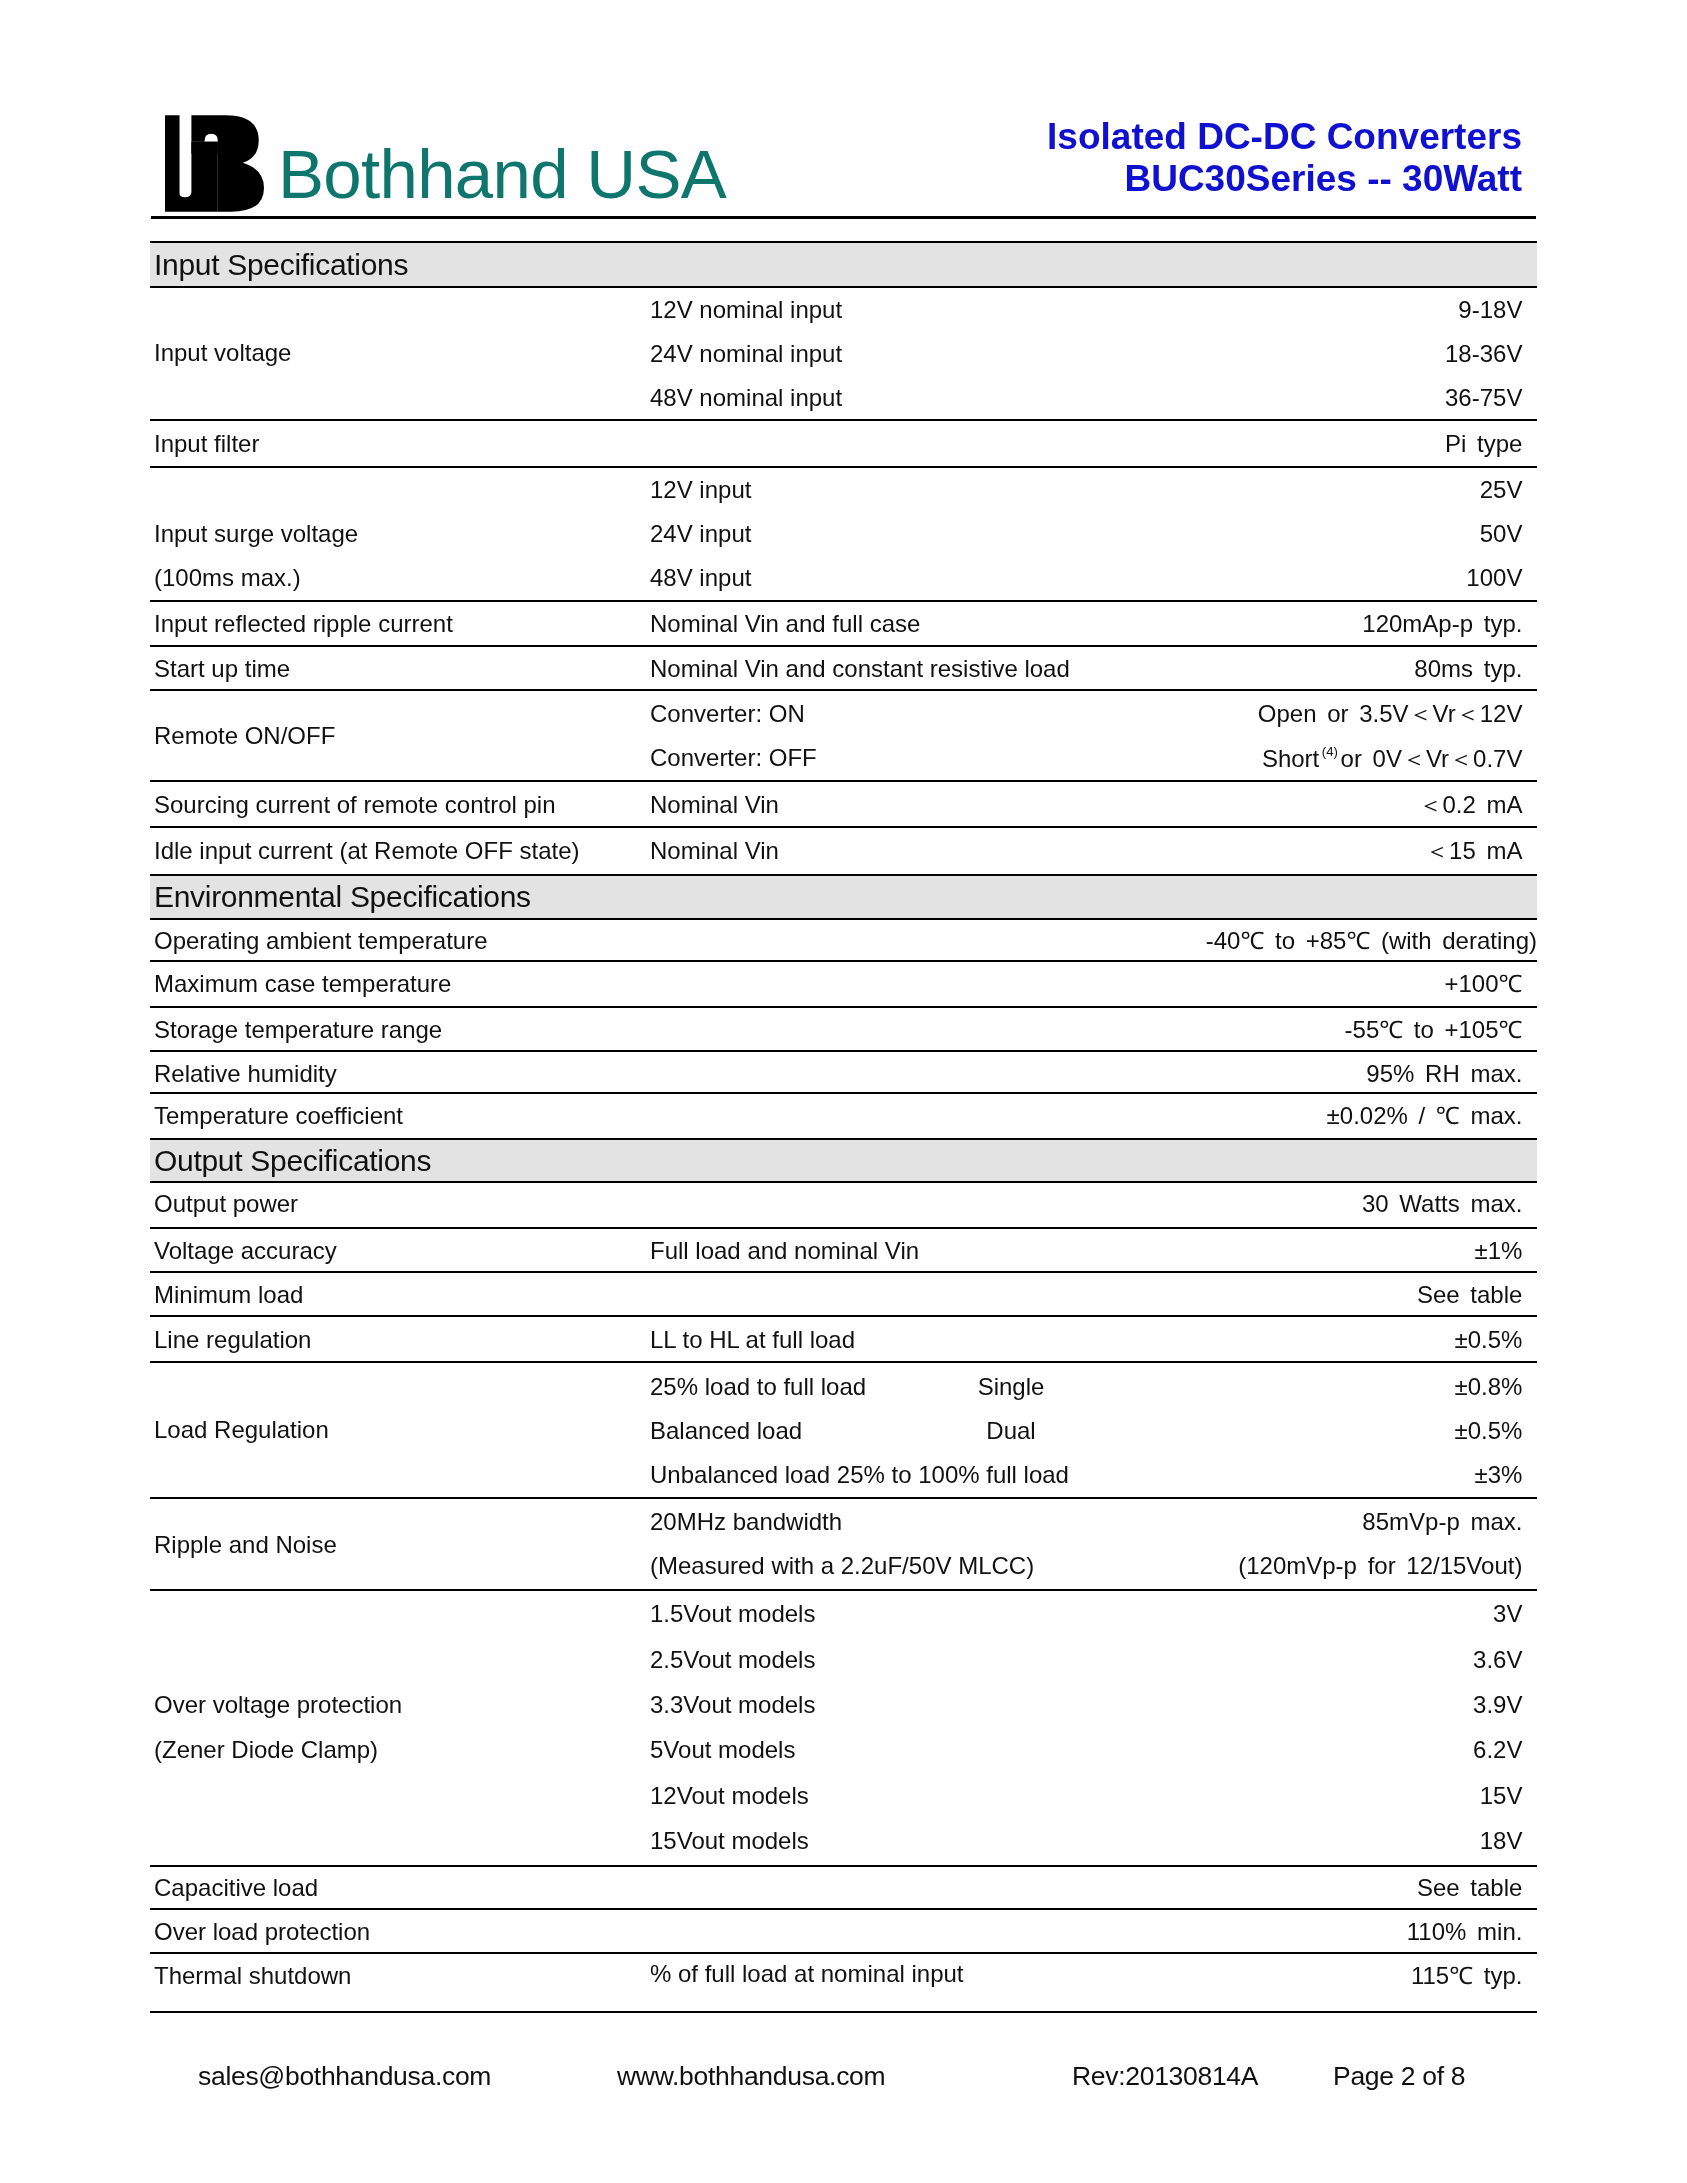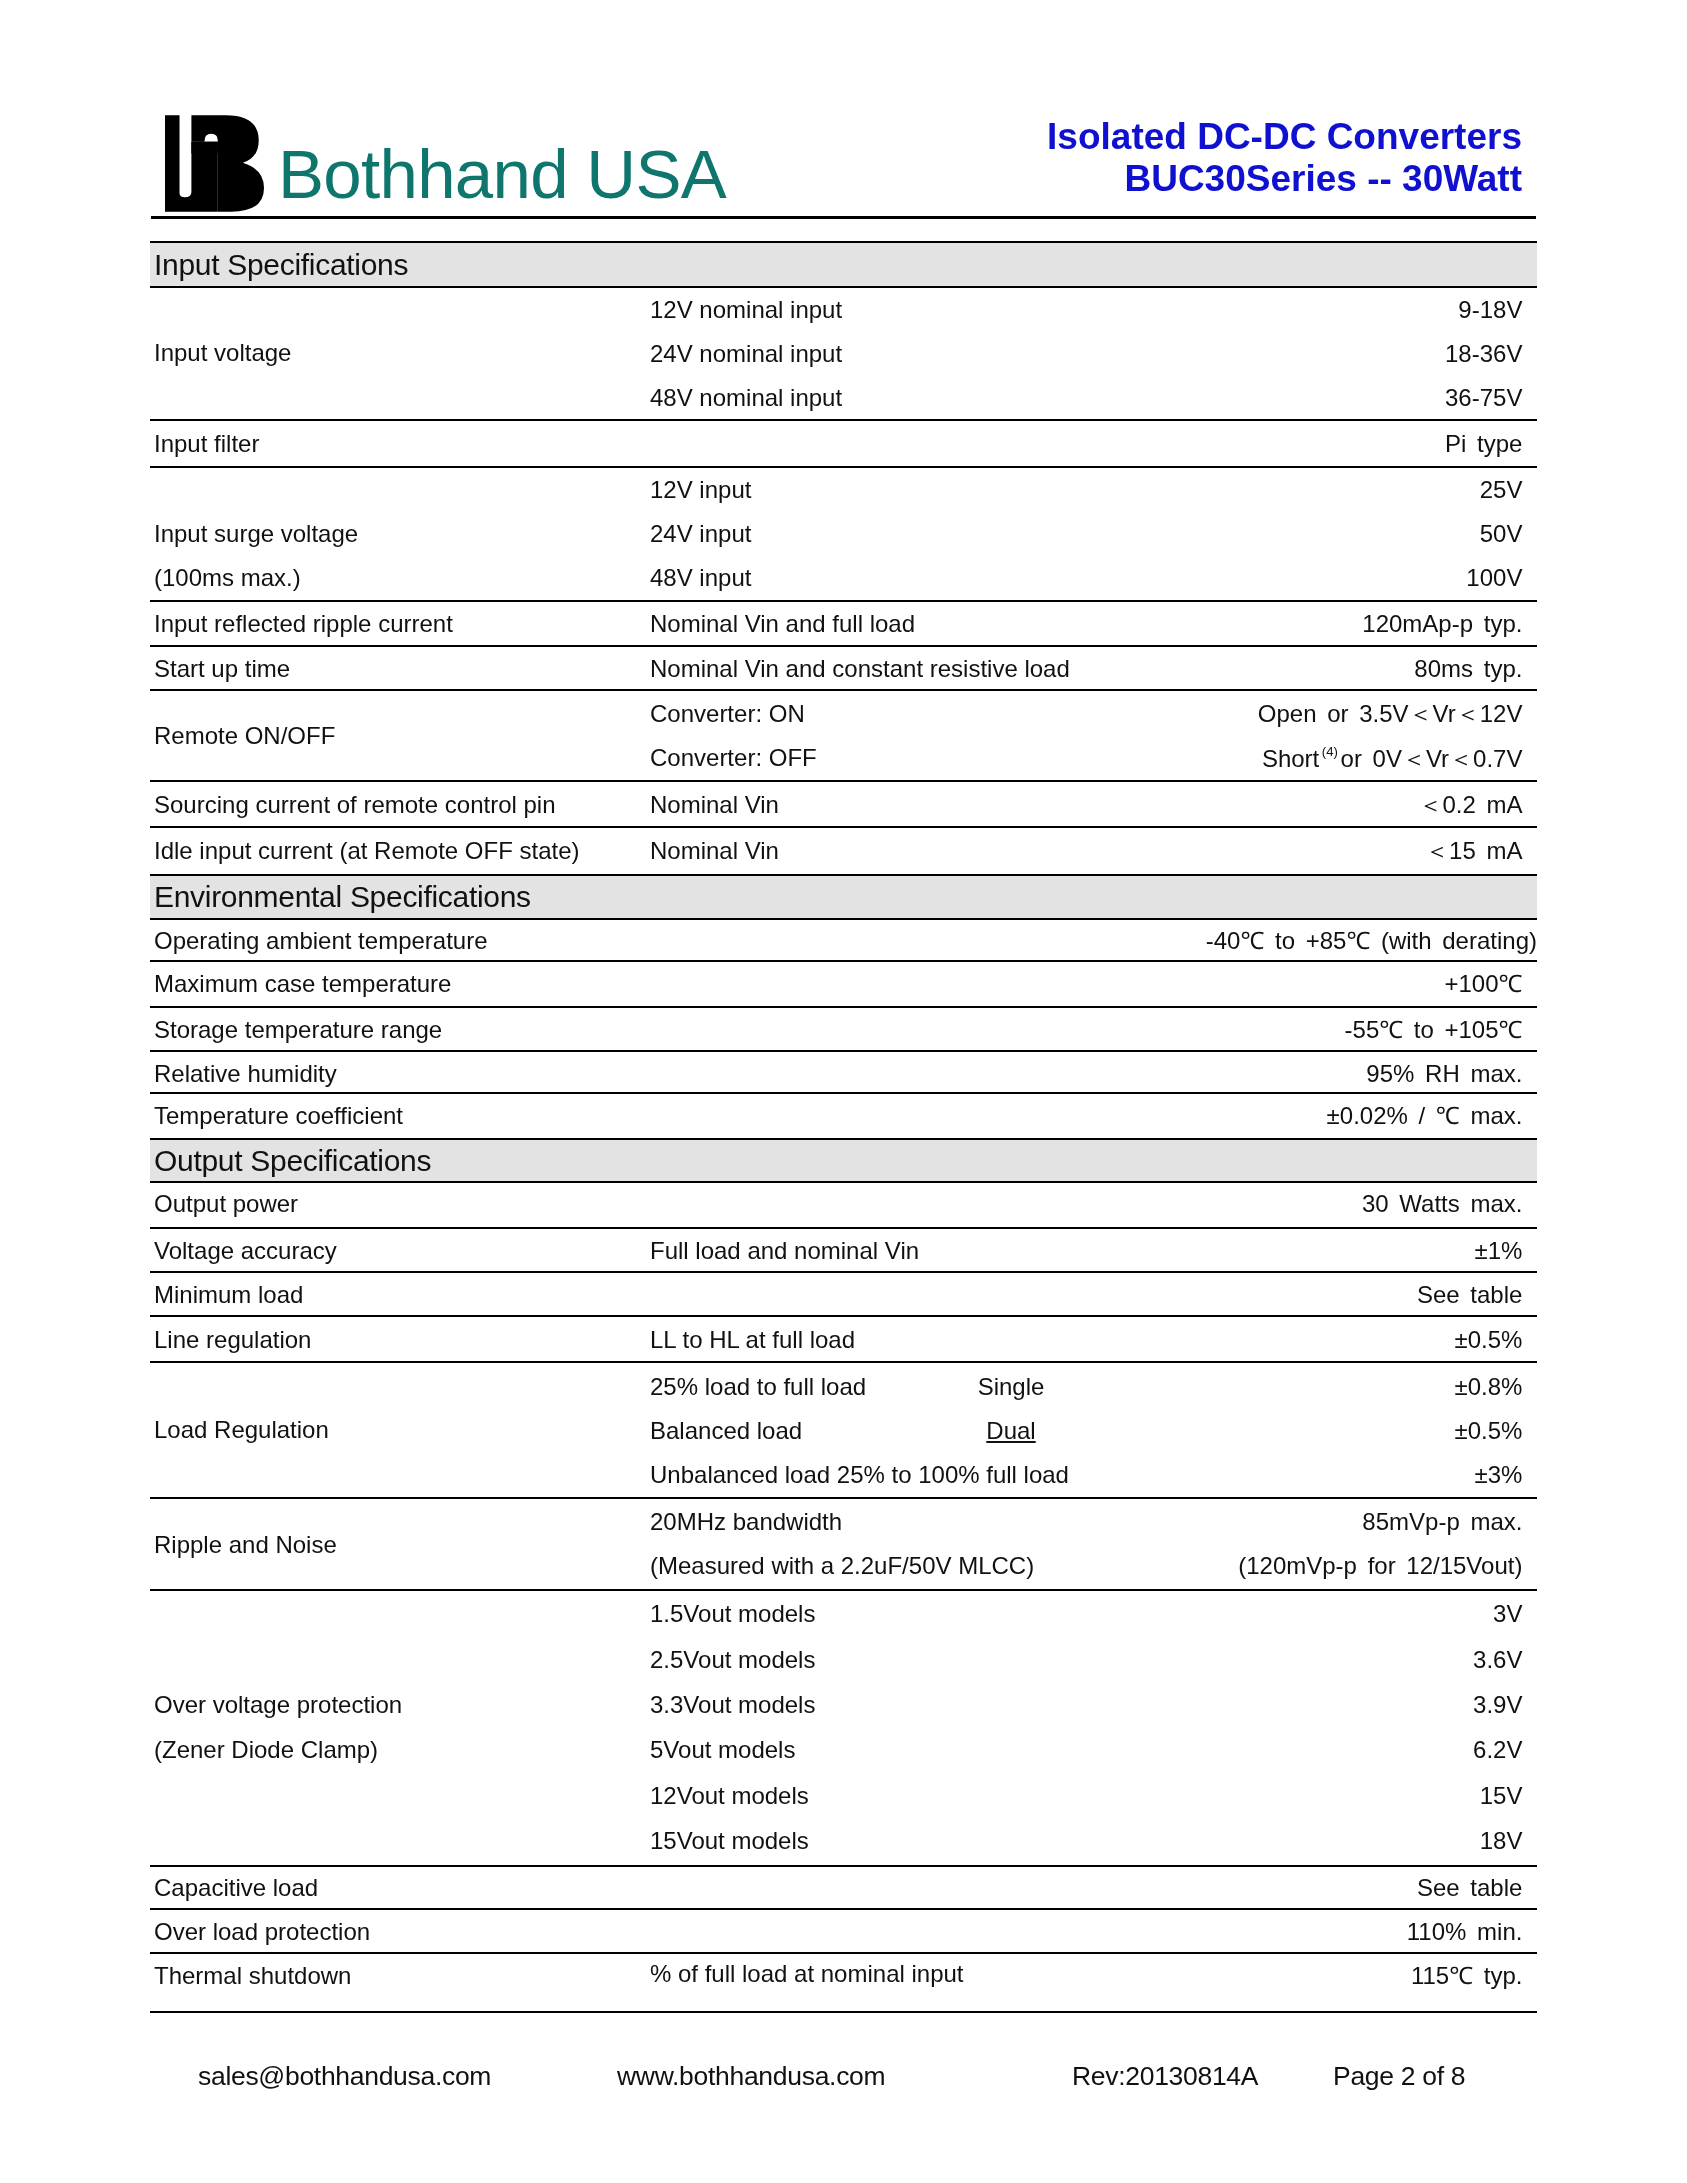--- a/index.html
+++ b/index.html
@@ -72,21 +72,21 @@
     <div class="cell c-cond" style="top:22px;">12V input</div>
     <div class="cell c-val" style="top:22px;">25V</div>
     <div class="cell c-cond" style="top:66px;">24V input</div>
     <div class="cell c-val" style="top:66px;">50V</div>
     <div class="cell c-cond" style="top:110px;">48V input</div>
     <div class="cell c-val" style="top:110px;">100V</div>
   </div>
 
   <div class="row" style="height:45px;">
     <div class="cell c-label" style="top:22px;">Input reflected ripple current</div>
-    <div class="cell c-cond" style="top:22px;">Nominal Vin and full load</div>
+    <div class="cell c-cond" style="top:22px;">Nominal Vin and full case</div>
     <div class="cell c-val" style="top:22px;">120mAp-p typ.</div>
   </div>
 
   <div class="row" style="height:44px;">
     <div class="cell c-label" style="top:22px;">Start up time</div>
     <div class="cell c-cond" style="top:22px;">Nominal Vin and constant resistive load</div>
     <div class="cell c-val" style="top:22px;">80ms typ.</div>
   </div>
 
   <div class="row" style="height:91px;">
@@ -158,21 +158,21 @@
     <div class="cell c-cond" style="top:22.5px;">LL to HL at full load</div>
     <div class="cell c-val" style="top:22.5px;">±0.5%</div>
   </div>
 
   <div class="row" style="height:136px;">
     <div class="cell c-label" style="top:67px;">Load Regulation</div>
     <div class="cell c-cond" style="top:24px;">25% load to full load</div>
     <div class="cell c-mid" style="top:24px;">Single</div>
     <div class="cell c-val" style="top:24px;">±0.8%</div>
     <div class="cell c-cond" style="top:68px;">Balanced load</div>
-    <div class="cell c-mid" style="top:68px;text-decoration:underline;">Dual</div>
+    <div class="cell c-mid" style="top:68px;">Dual</div>
     <div class="cell c-val" style="top:68px;">±0.5%</div>
     <div class="cell c-cond" style="top:112px;">Unbalanced load 25% to 100% full load</div>
     <div class="cell c-val" style="top:112px;">±3%</div>
   </div>
 
   <div class="row" style="height:92px;">
     <div class="cell c-label" style="top:46px;">Ripple and Noise</div>
     <div class="cell c-cond" style="top:23px;">20MHz bandwidth</div>
     <div class="cell c-val" style="top:23px;">85mVp-p max.</div>
     <div class="cell c-cond" style="top:67px;">(Measured with a 2.2uF/50V MLCC)</div>

